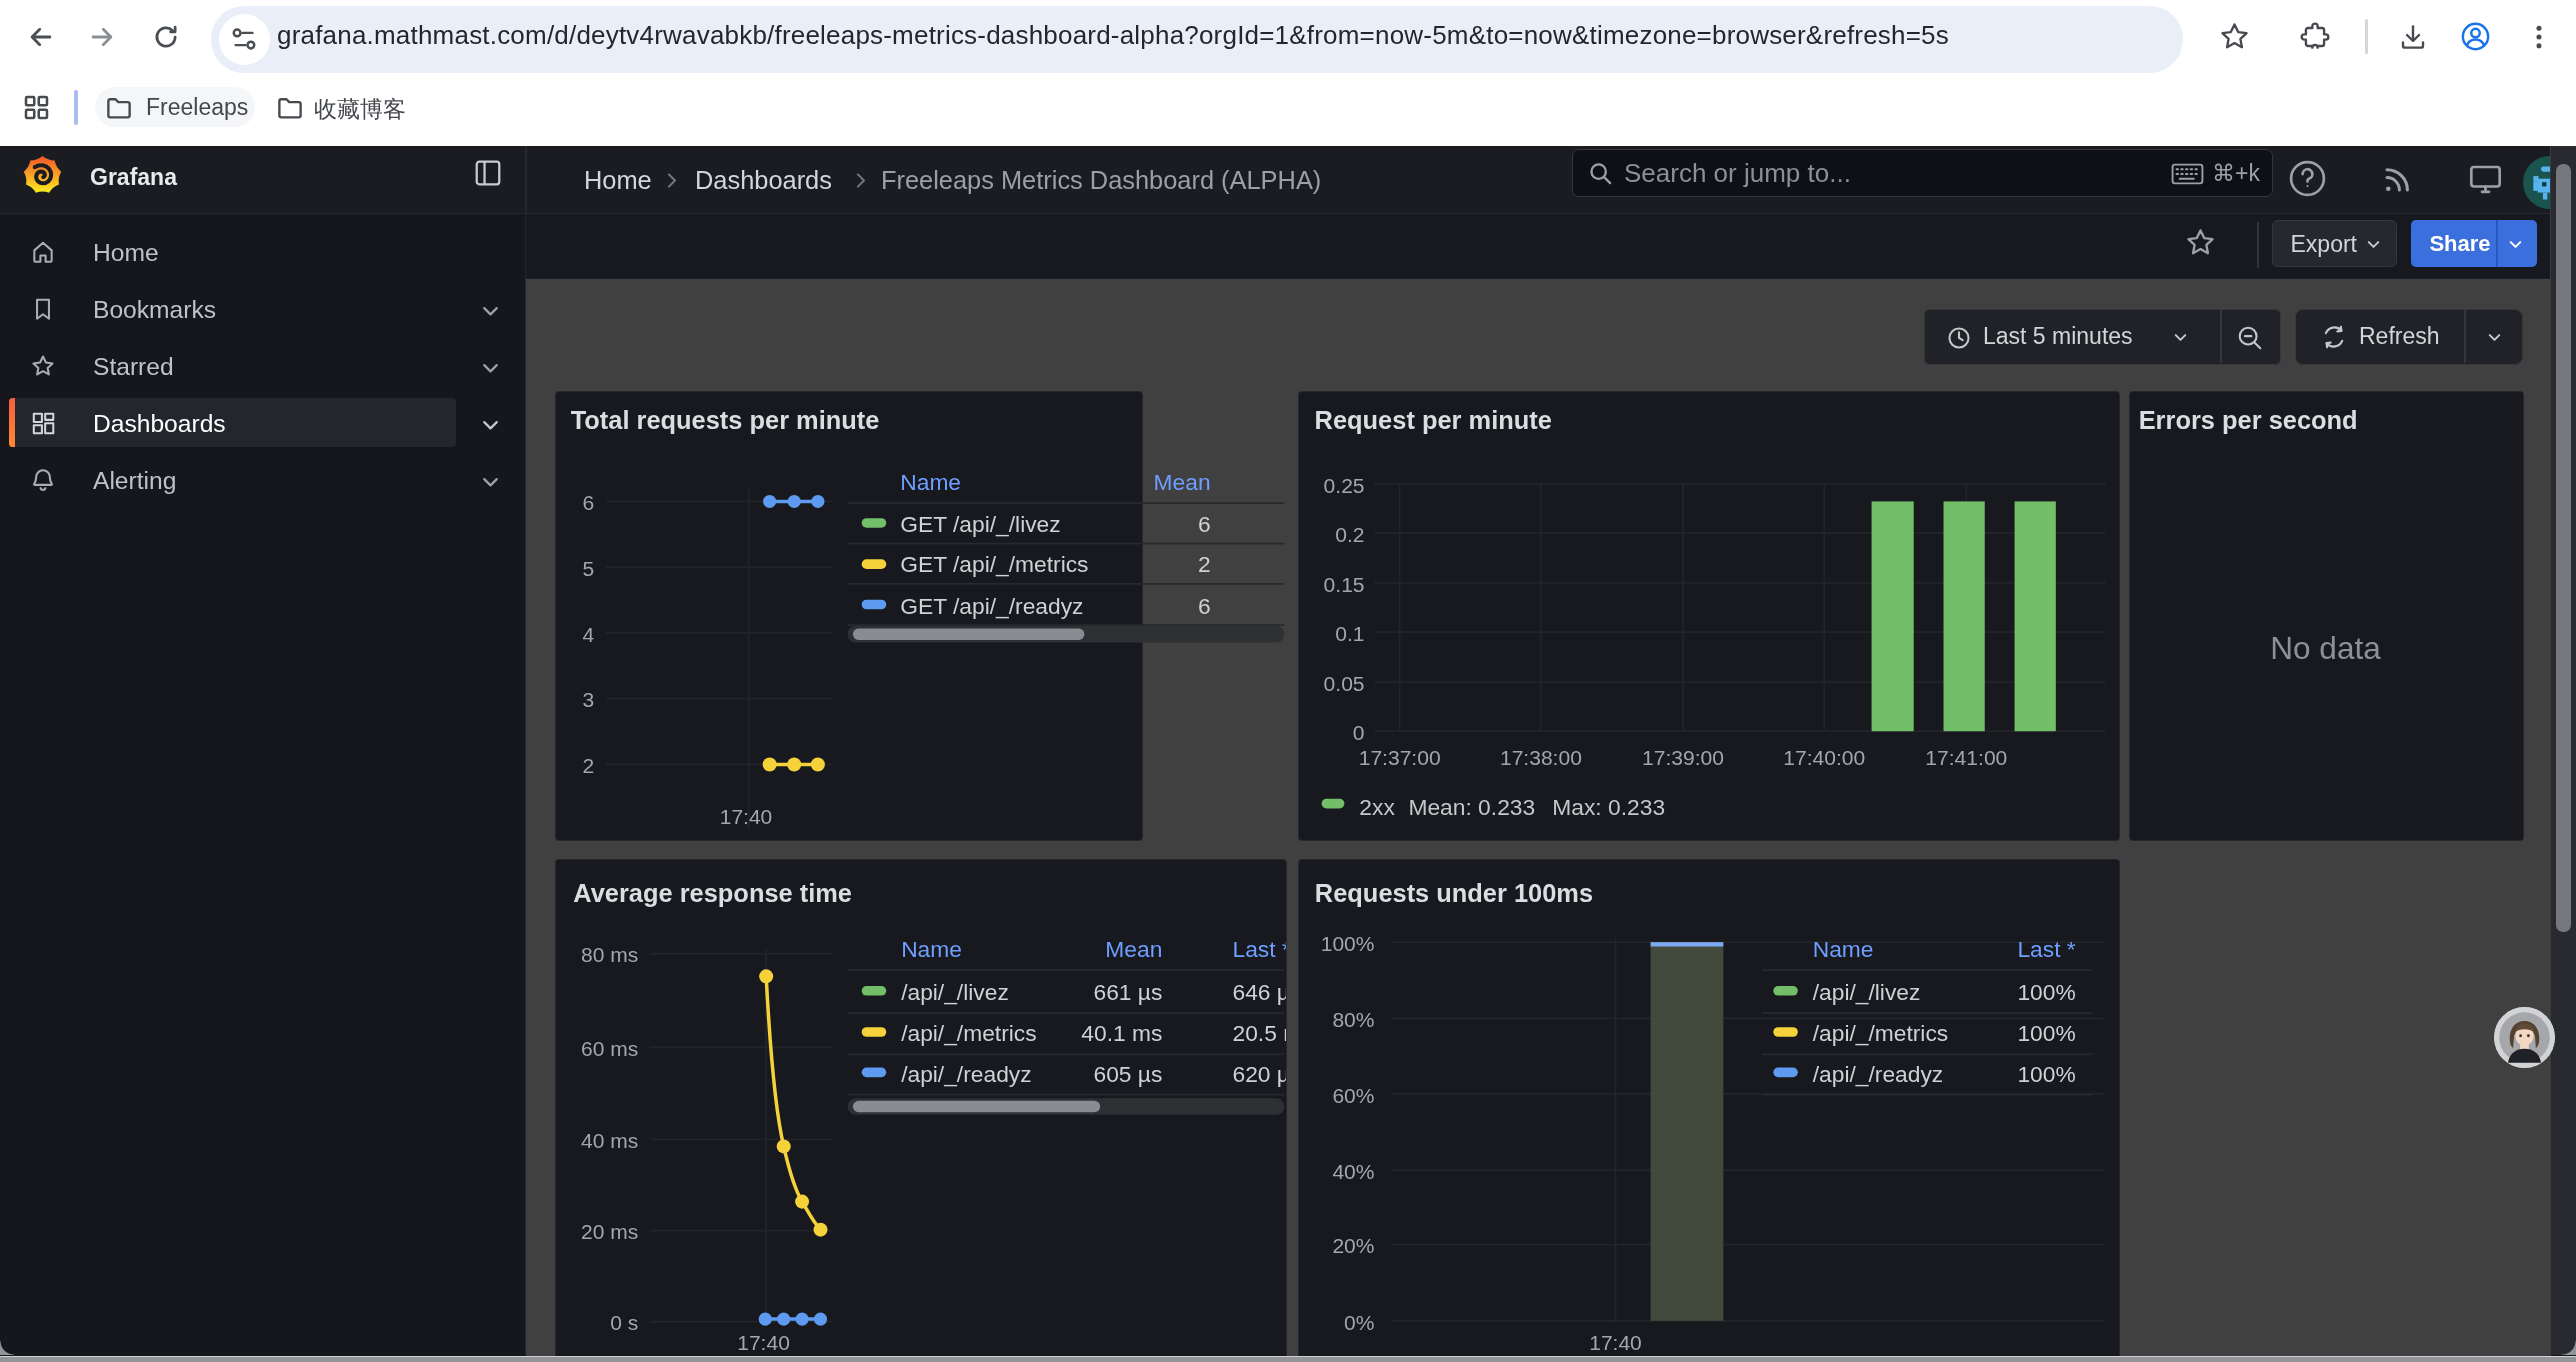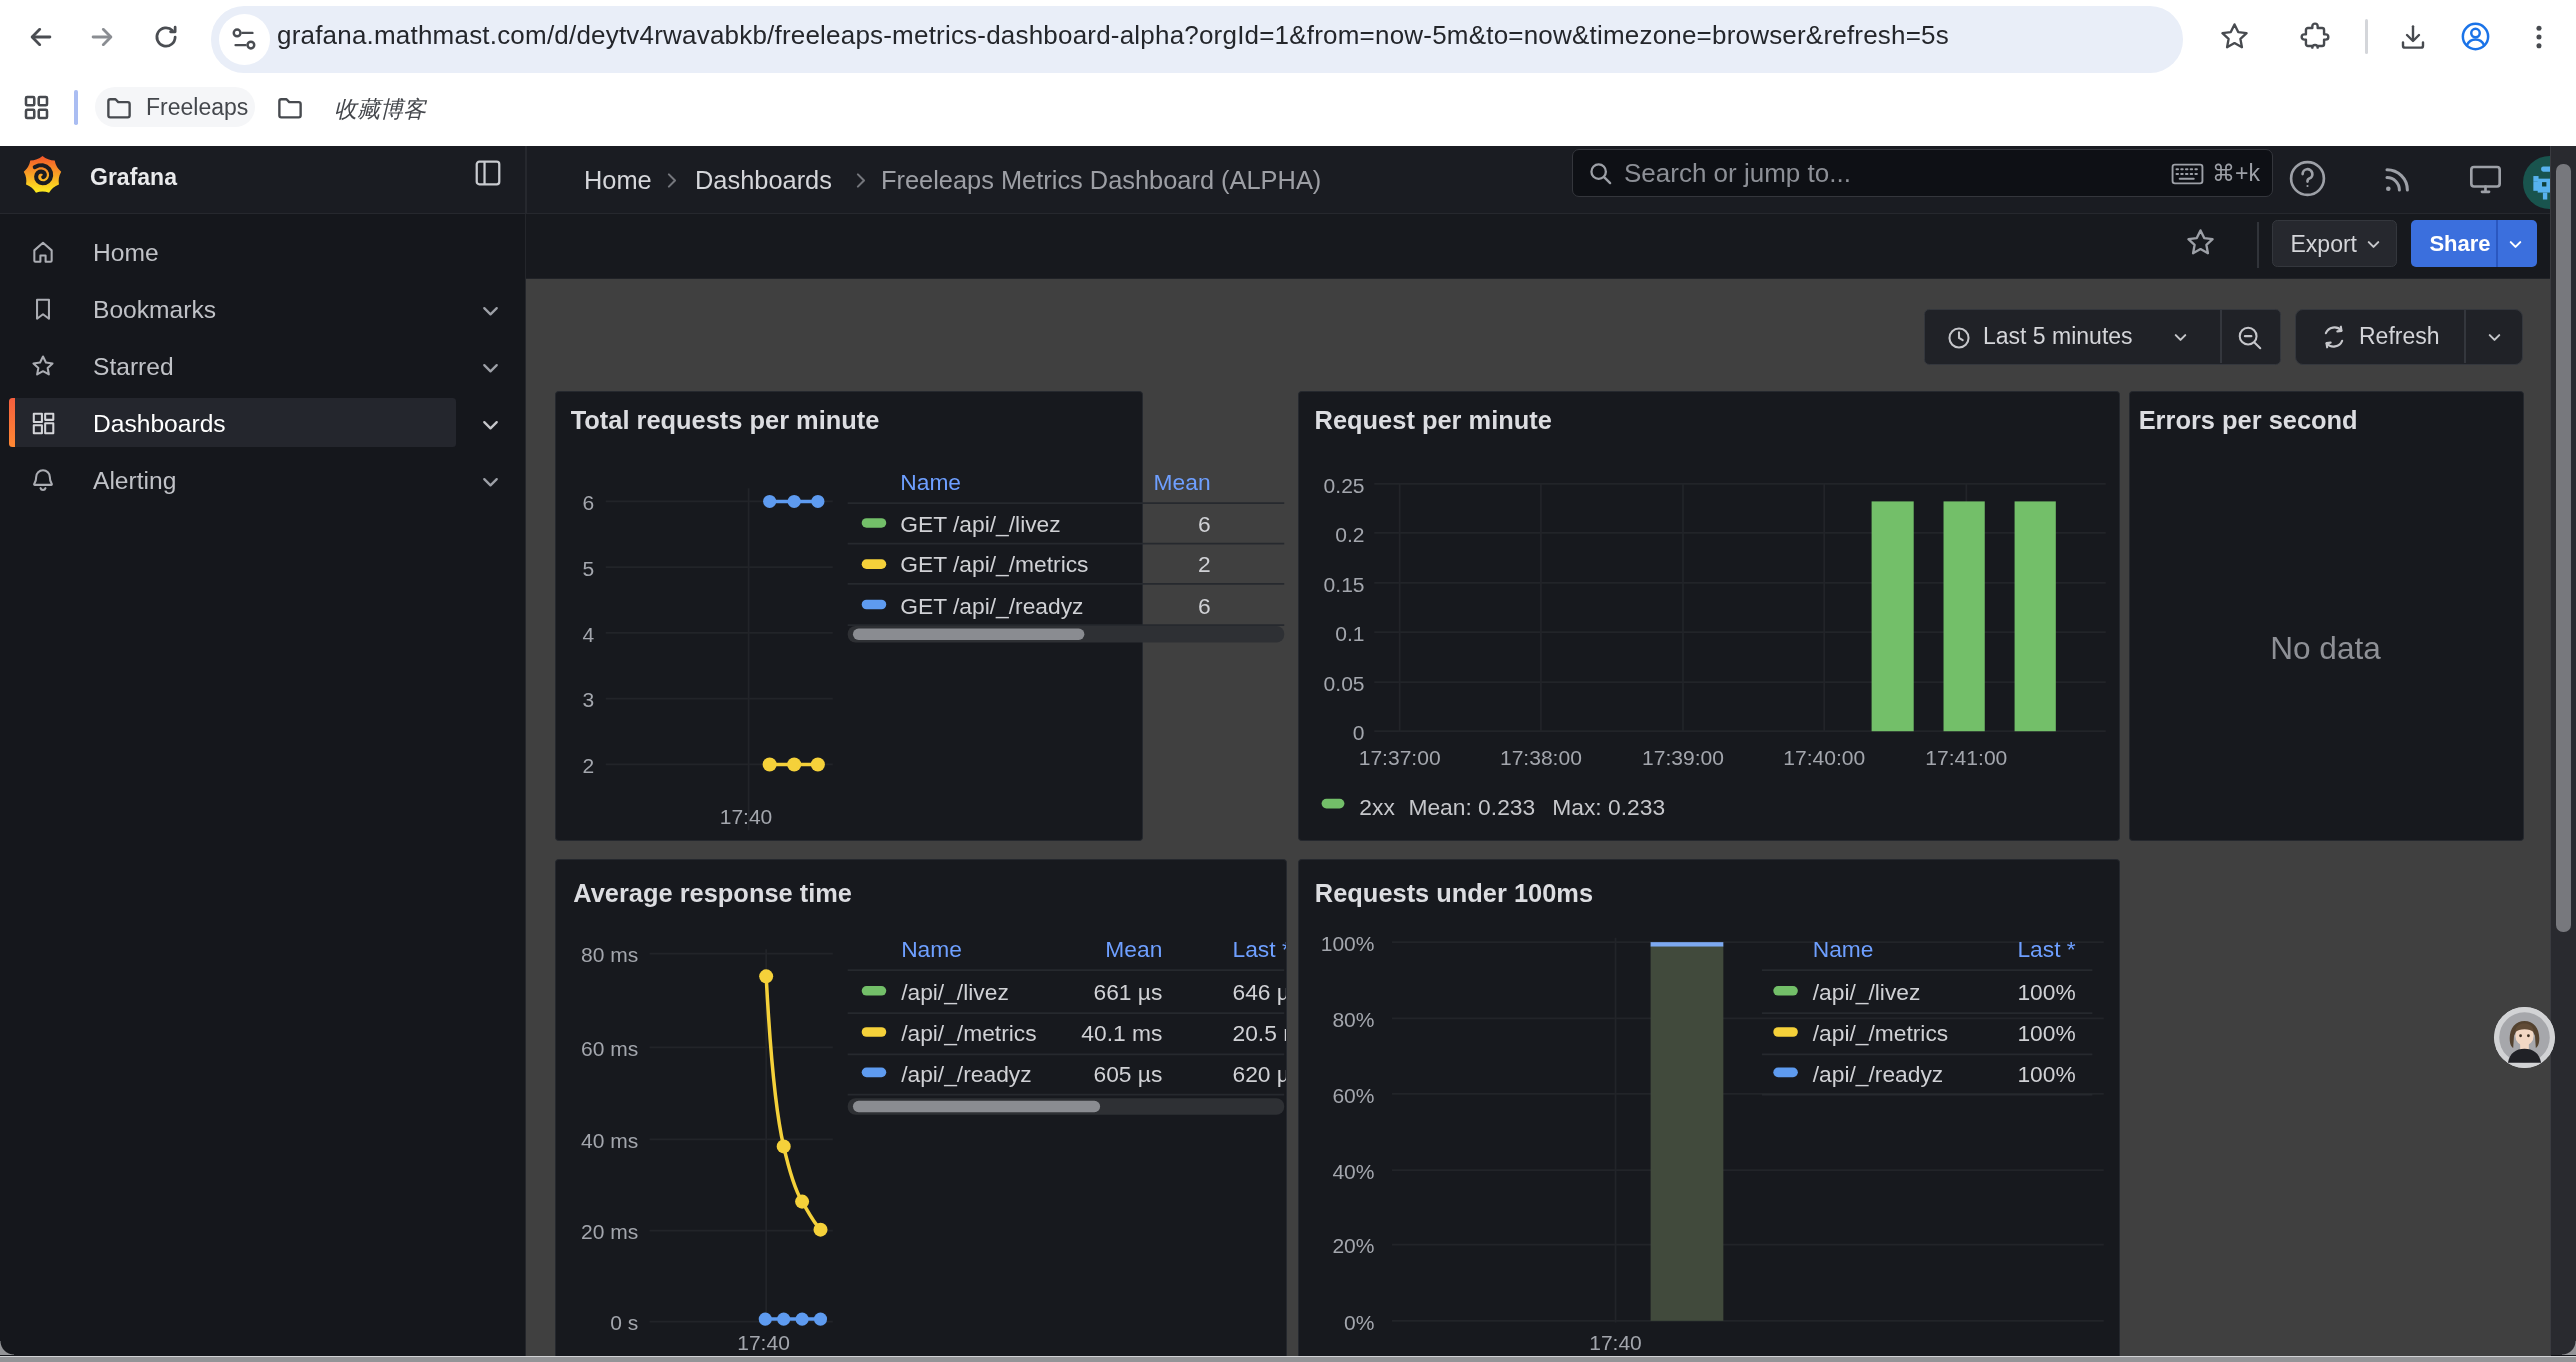--- a/index.html
+++ b/index.html
@@ -85,21 +85,21 @@
       </svg>
     <div class="abs" style="left:74px;top:90px;width:3.5px;height:35px;background:#aabdf2;border-radius:1.8px"></div>
     <div class="abs" style="left:95px;top:87px;width:160px;height:40px;border-radius:20px;background:#f5f6f8"></div>
     <svg class="abs" style="left:104px;top:93px" width="30" height="30" viewBox="0 0 24 24" fill="none" stroke="#474a4f" stroke-width="1.9" stroke-linejoin="round">
         <path d="M3.5 6.5A1.5 1.5 0 0 1 5 5h4.2l2.2 2.3H19a1.5 1.5 0 0 1 1.5 1.5v9.2A1.5 1.5 0 0 1 19 19.5H5a1.5 1.5 0 0 1-1.5-1.5z"></path>
       </svg>
     <div class="bktxt" style="left:146px;">Freeleaps</div>
     <svg class="abs" style="left:275px;top:93px" width="30" height="30" viewBox="0 0 24 24" fill="none" stroke="#474a4f" stroke-width="1.9" stroke-linejoin="round">
         <path d="M3.5 6.5A1.5 1.5 0 0 1 5 5h4.2l2.2 2.3H19a1.5 1.5 0 0 1 1.5 1.5v9.2A1.5 1.5 0 0 1 19 19.5H5a1.5 1.5 0 0 1-1.5-1.5z"></path>
       </svg>
-    <div class="bktxt" style="left:334px;font-style:italic;">收藏博客</div>
+    <div class="bktxt" style="left:314px;">收藏博客</div>
   </div>
   <div id="gnav">
 
     <svg class="abs" style="left:23px;top:5.3px" width="39" height="47" viewBox="0 0 44 54">
       <defs>
           <linearGradient id="glg" x1="0" y1="0" x2="0" y2="1">
             <stop offset="0" stop-color="#F4542A"></stop>
             <stop offset="1" stop-color="#FCEE1F"></stop>
           </linearGradient>
         </defs>

